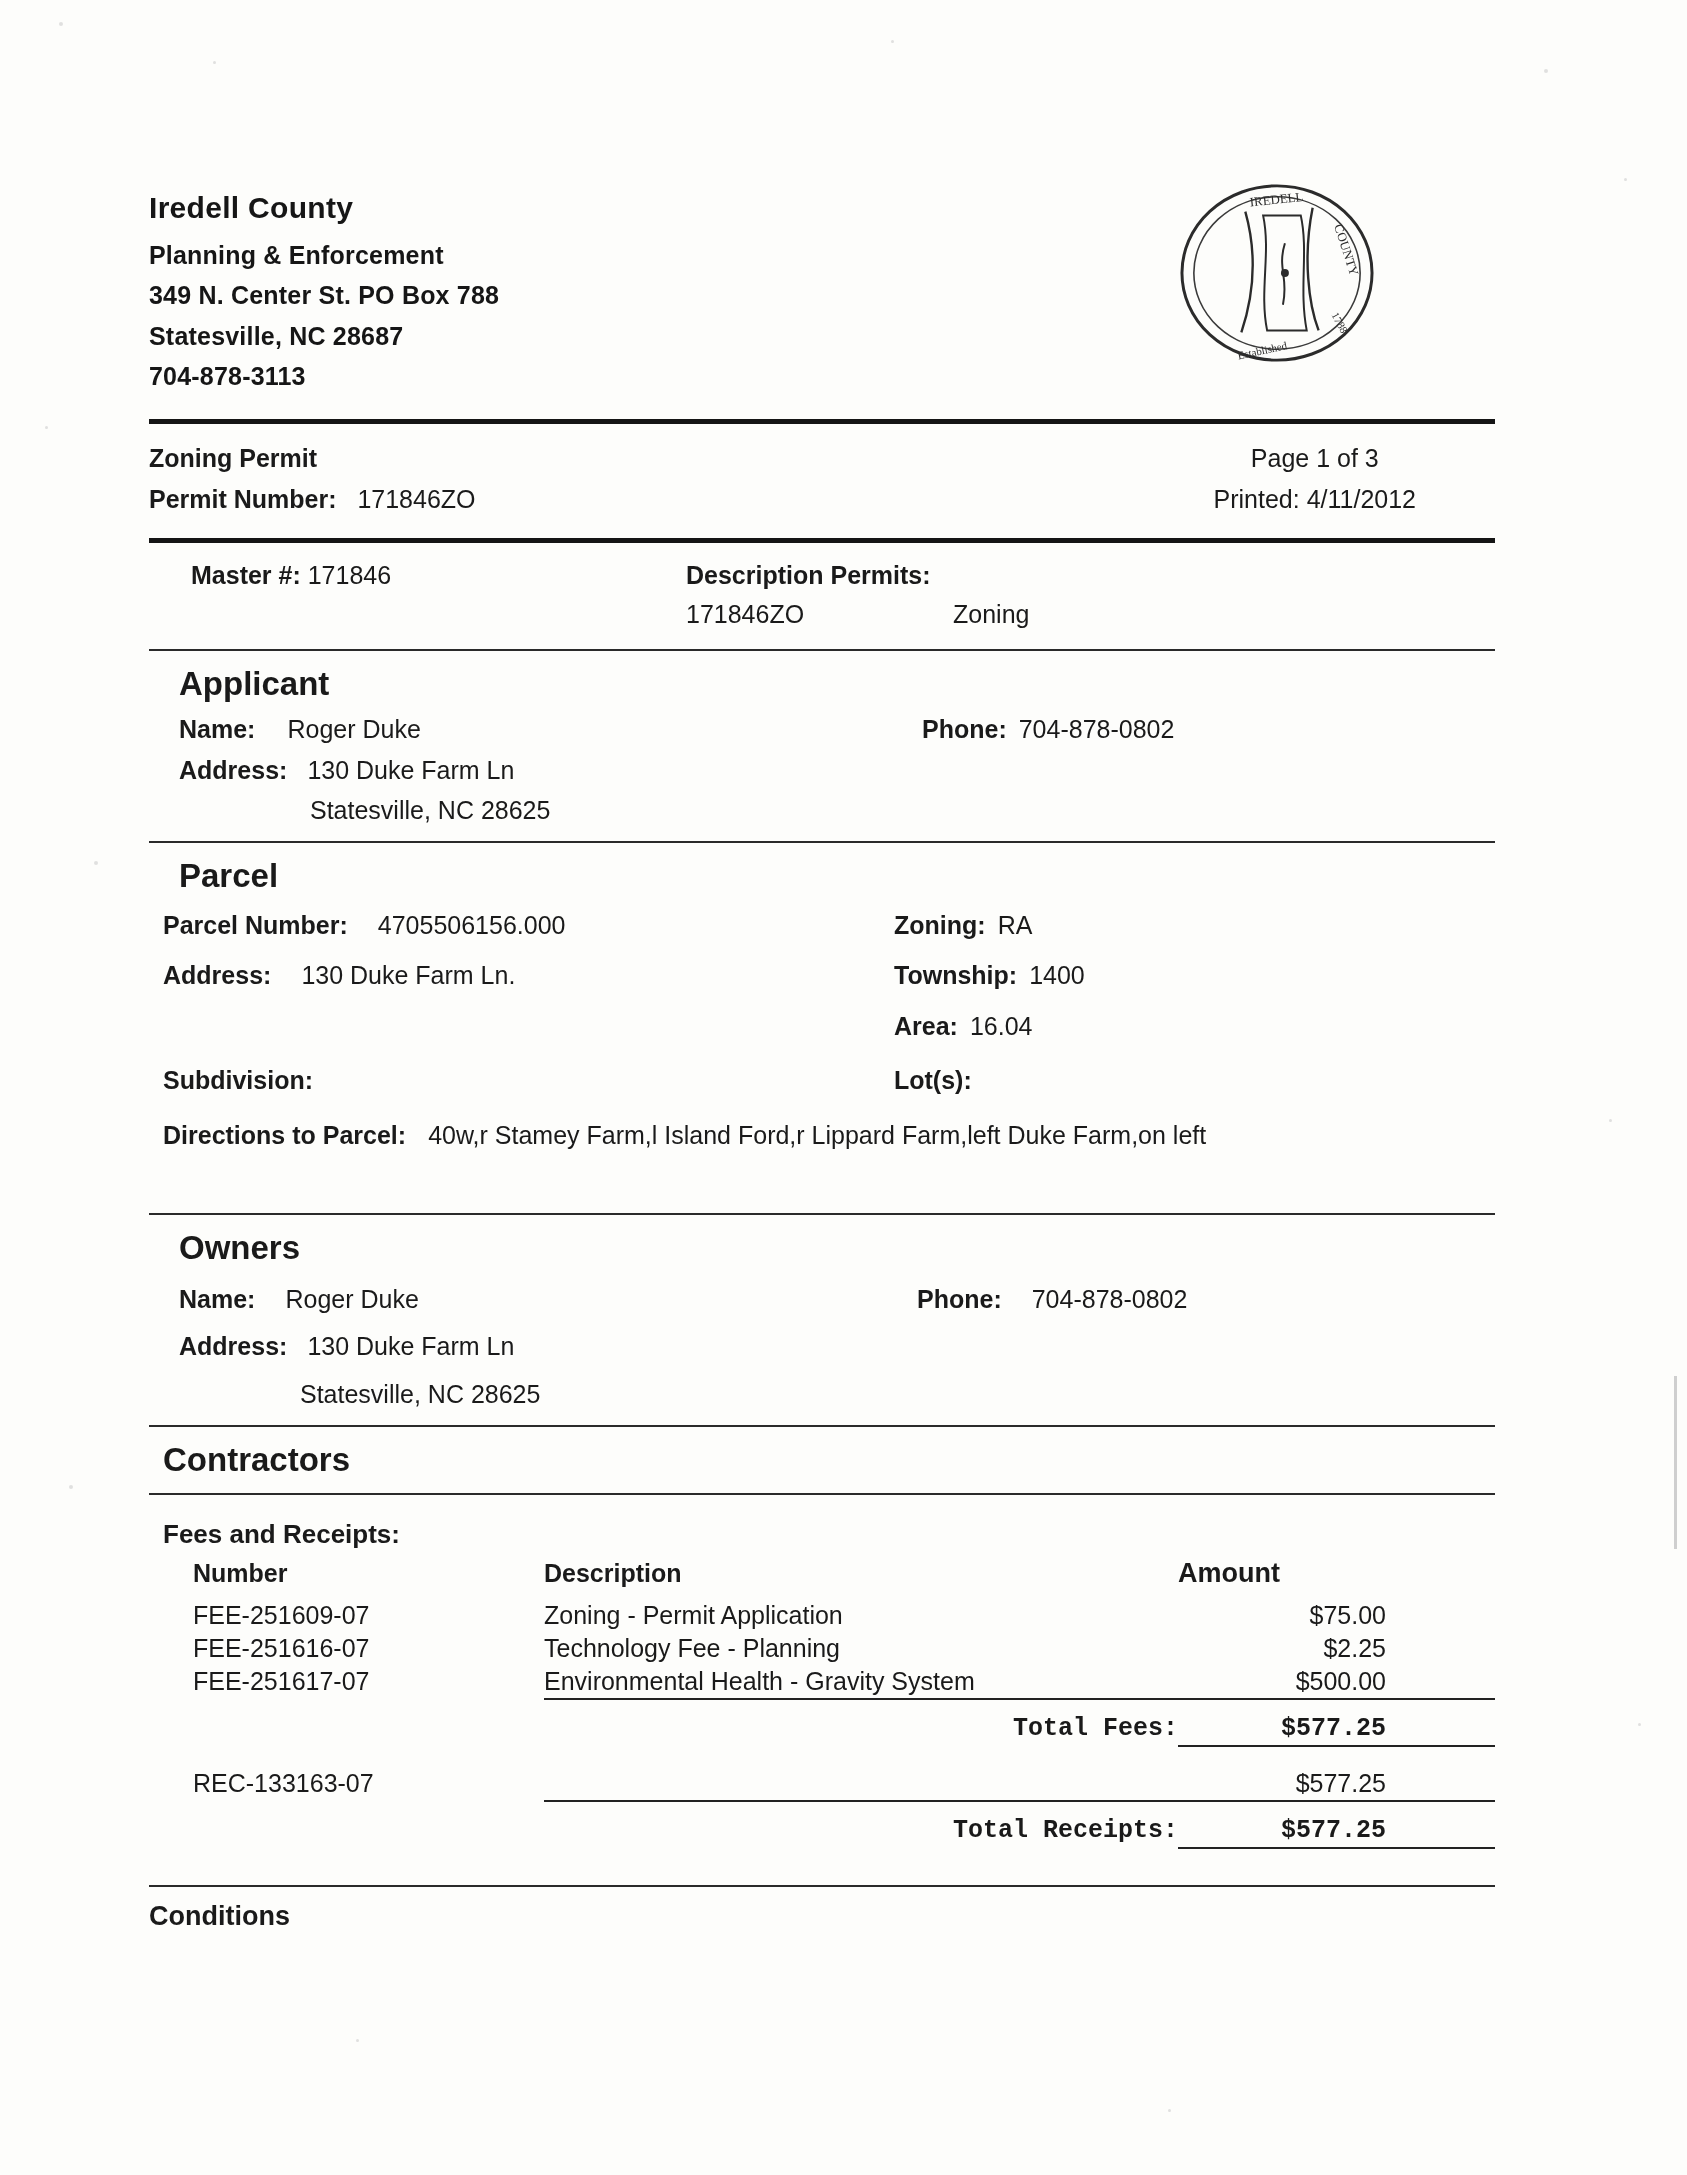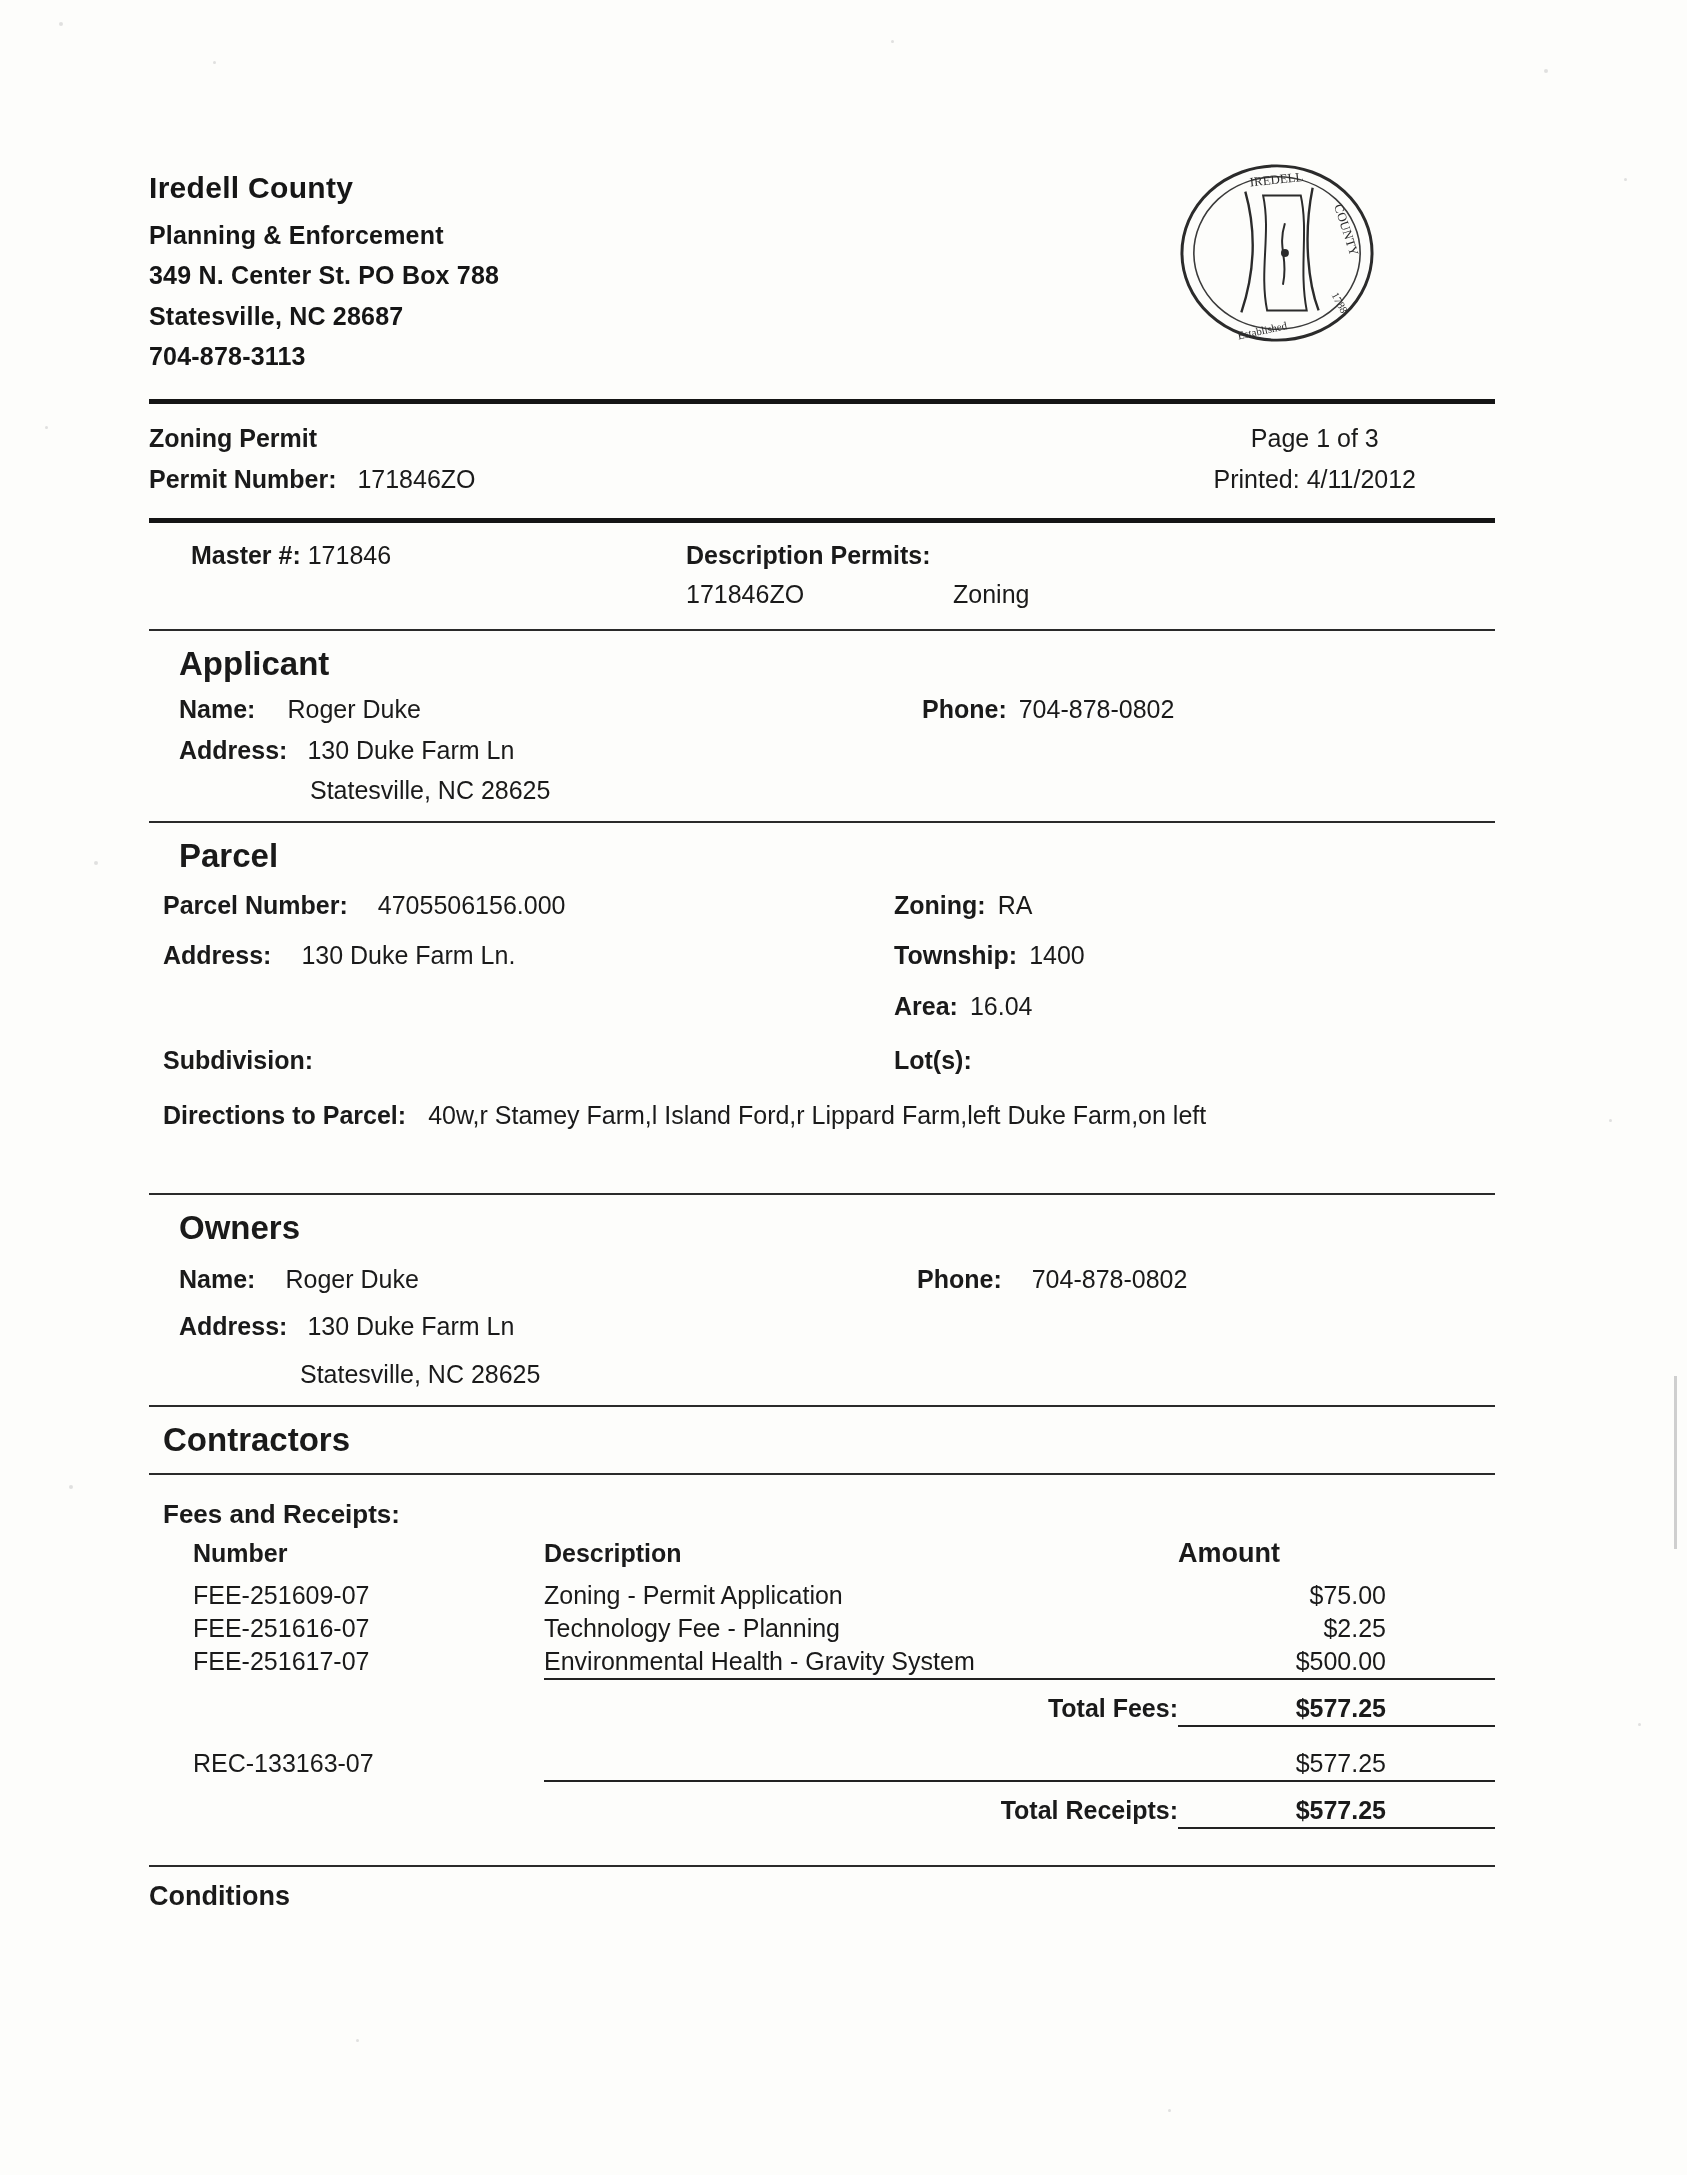--- a/index.html
+++ b/index.html
@@ -23,21 +23,21 @@
   }
   .speck {
     position: absolute;
     background: #c9c9c9;
     border-radius: 50%;
     opacity: .55;
   }
   .sheet {
     position: absolute;
     left: 149px;
-    top: 164px;
+    top: 184px;
     width: 1346px;
   }
 
   
   .hdr {
     position: relative;
     min-height: 208px;
   }
   .hdr-line {
     font-size: 25px;
@@ -140,20 +140,21 @@
   }
   .fees-table td { padding: 2px 0; }
   .c-num { width: 351px; padding-left: 30px !important; }
   .c-desc { width: 634px; }
   .c-amt { text-align: right; padding-right: 109px !important; }
   th.c-amt { padding-right: 99px !important; font-size: 27px; }
   .total-row td {
     text-align: right;
     font-weight: bold;
     padding-top: 14px;
+    font-family: Liberation Mono, monospace;
   }
   .total-lbl { padding-right: 40px; }
   .tot-line { border-top: 2px solid #222; }
   .amt-cell-line {
     border-top: 2px solid #222;
     border-bottom: 2px solid #222;
   }
 
   .conditions {
     font-size: 27px;

